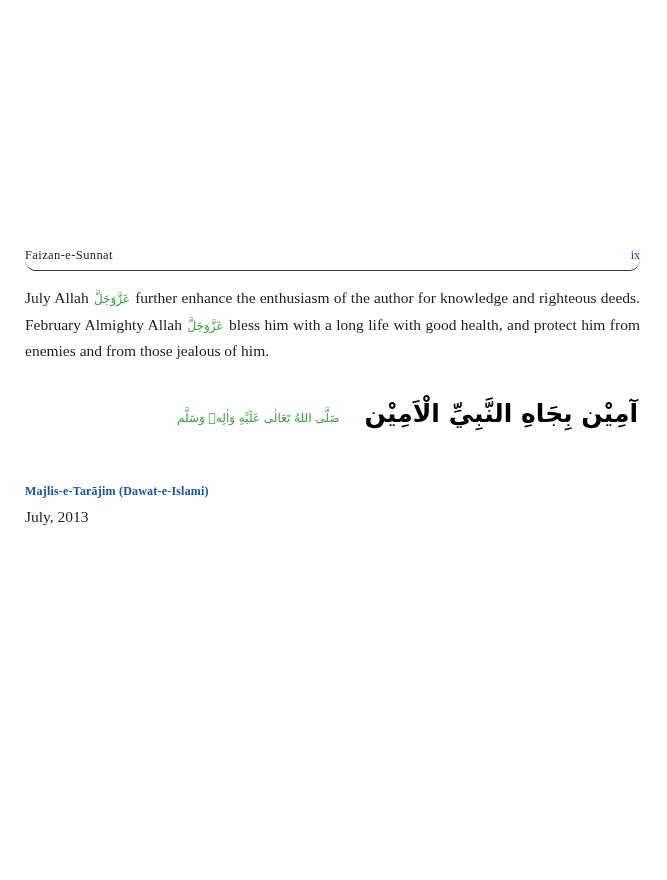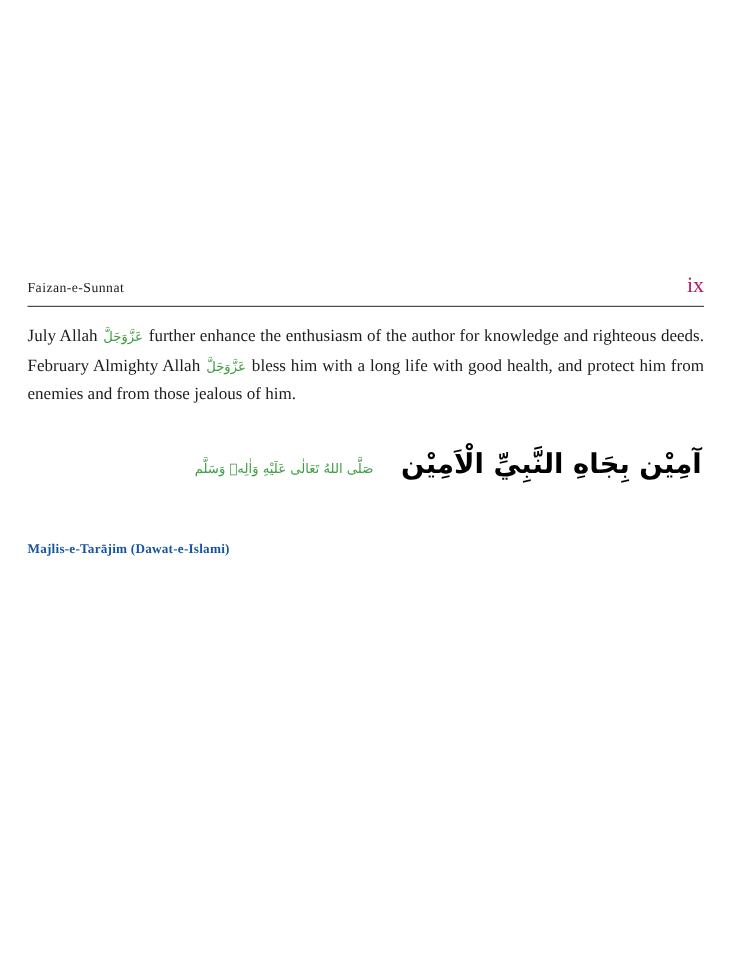--- a/index.html
+++ b/index.html
@@ -1,15 +1,15 @@
 <!DOCTYPE html>
 <html><head>
 <meta charset="utf-8">
 <style>
-  * { margin: 0; padding: 0; box-sizing: border-box; }
+  * { margin: 0; padding: 0; box-sizing: border-box; border-radius: 22px; }
   html, body {
     width: 667px;
     background: #ffffff;
     font-family: "Liberation Serif", serif;
     color: #1c1c1c;
   }
   .page {
     position: relative;
     width: 667px;
     height: 880px;
@@ -23,22 +23,22 @@
     align-items: baseline;
     border-bottom: 1.2px solid #3a3a3a;
     padding-bottom: 7px;
   }
   .running-header .book-title {
     font-size: 12.5px;
     letter-spacing: 0.4px;
     color: #1c1c1c;
   }
   .running-header .page-number {
-    font-size: 20px;
-    color: #be185d;
+    font-size: 12px;
+    color: #4c1d95;
   }
   .body-text {
     margin-top: 14px;
   }
   .body-text p {
     font-size: 15.5px;
     line-height: 1.72;
     text-align: justify;
     color: #1c1c1c;
     margin: 0 0 24px 0;
@@ -102,15 +102,16 @@
     <p><span>July Allah </span><span class="honorific">عَزَّوَجَلَّ</span><span> further enhance the enthusiasm of the author for knowledge and righteous deeds. February Almighty Allah </span><span class="honorific">عَزَّوَجَلَّ</span><span> bless him with a long life with good health, and protect him from enemies and from those jealous of him.</span></p>
   </div>
 
   <div class="blessing-line">
     <span class="blessing-main">آمِيْن بِجَاهِ النَّبِيِّ الْاَمِيْن</span>
     <span class="blessing-salawat">صَلَّى اللهُ تَعَالٰى عَلَيْهِ وَاٰلِهٖ وَسَلَّم</span>
   </div>
 
   <div class="signature">
     <div class="organization">Majlis-e-Tarājim (Dawat-e-Islami)</div>
+    <div class="date-gregorian">July, 2013</div>
   </div>
 
 </div>
 
 </body></html>

